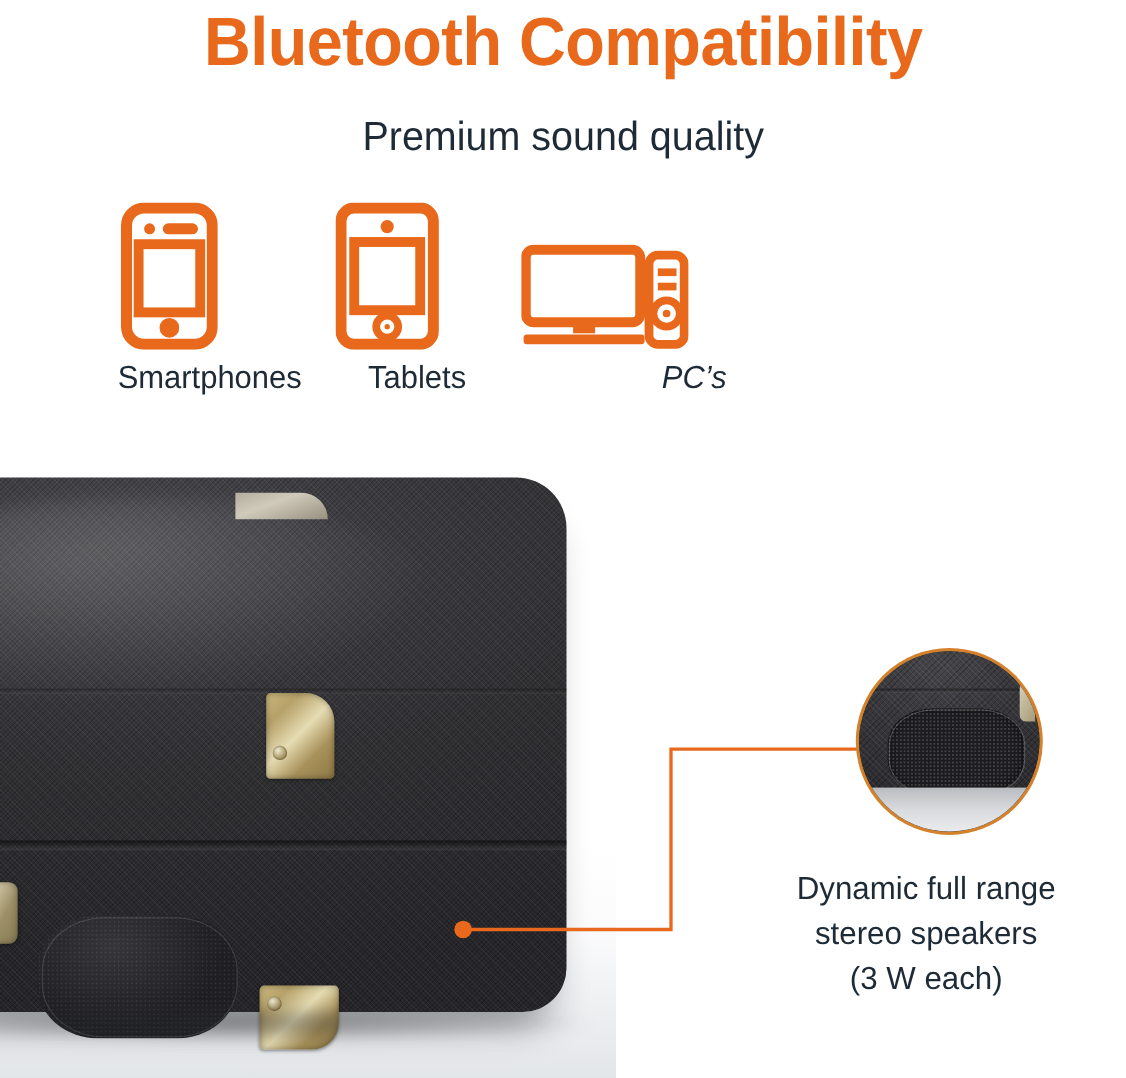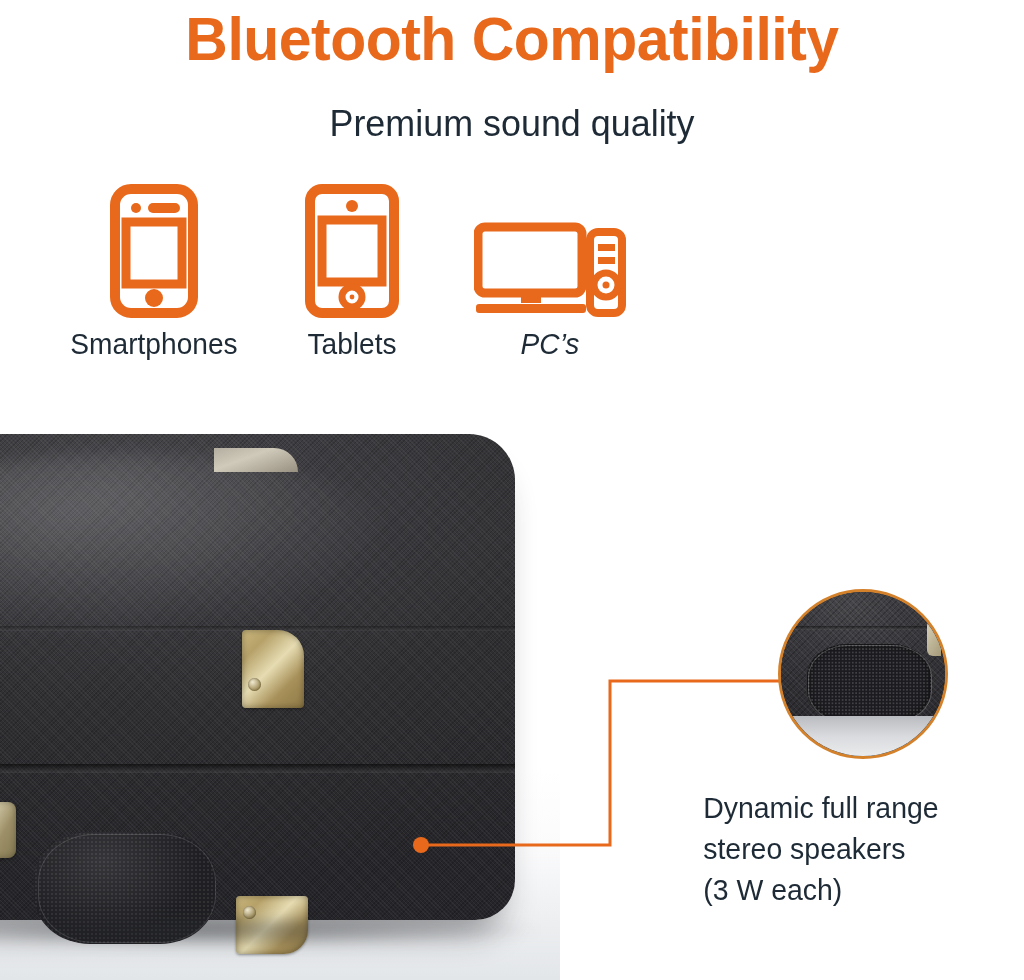--- a/index.html
+++ b/index.html
@@ -55,21 +55,21 @@
     position: absolute;
     left: 0;
     top: 178px;
     width: 1024px;
     height: 195px;
   }
   .device {
     position: absolute;
     top: 0;
     height: 195px;
-    text-align: center;
+    text-align: right;
   }
   .device .glyph {
     height: 140px;
     display: flex;
     align-items: flex-end;
     justify-content: center;
   }
   .device .caption {
     margin-top: 8px;
     font-size: 29px;
@@ -282,24 +282,24 @@
   .mag-brass {
     position: absolute;
     right: 4px; top: 28px; width: 14px; height: 36px;
     background: linear-gradient(120deg, #d9d2bb, #a59a78);
     border-radius: 6px 0 0 6px;
   }
 
   
   .callout-text {
     position: absolute;
-    left: 700px;
+    left: 680px;
     top: 788px;
     width: 324px;
-    text-align: left;
+    text-align: center;
     font-size: 29px;
     line-height: 41px;
     color: #1e2b36;
   }
   .callout-text div { white-space: nowrap; transform: scaleX(0.98); }
 </style>
 </head>
 <body>
 
 <div id="page">

